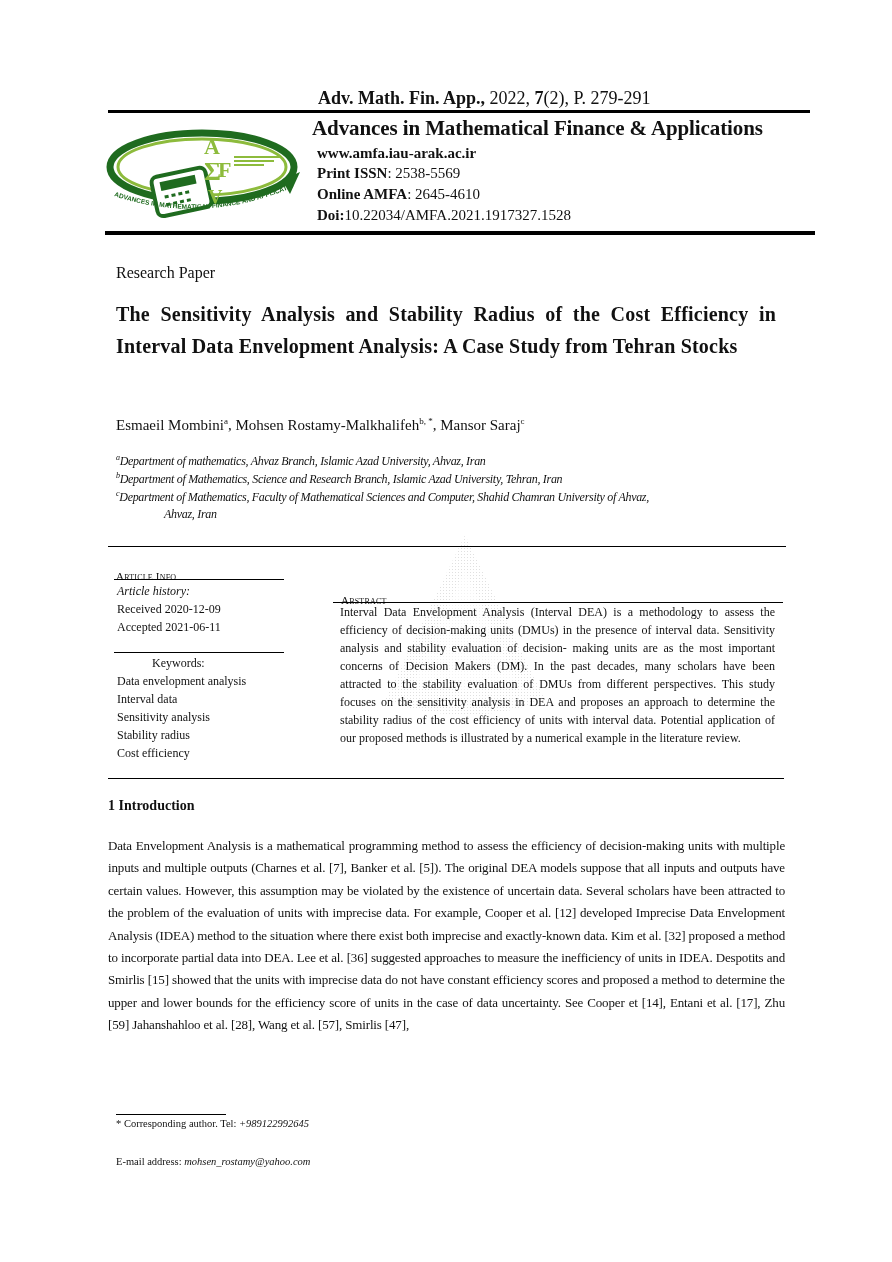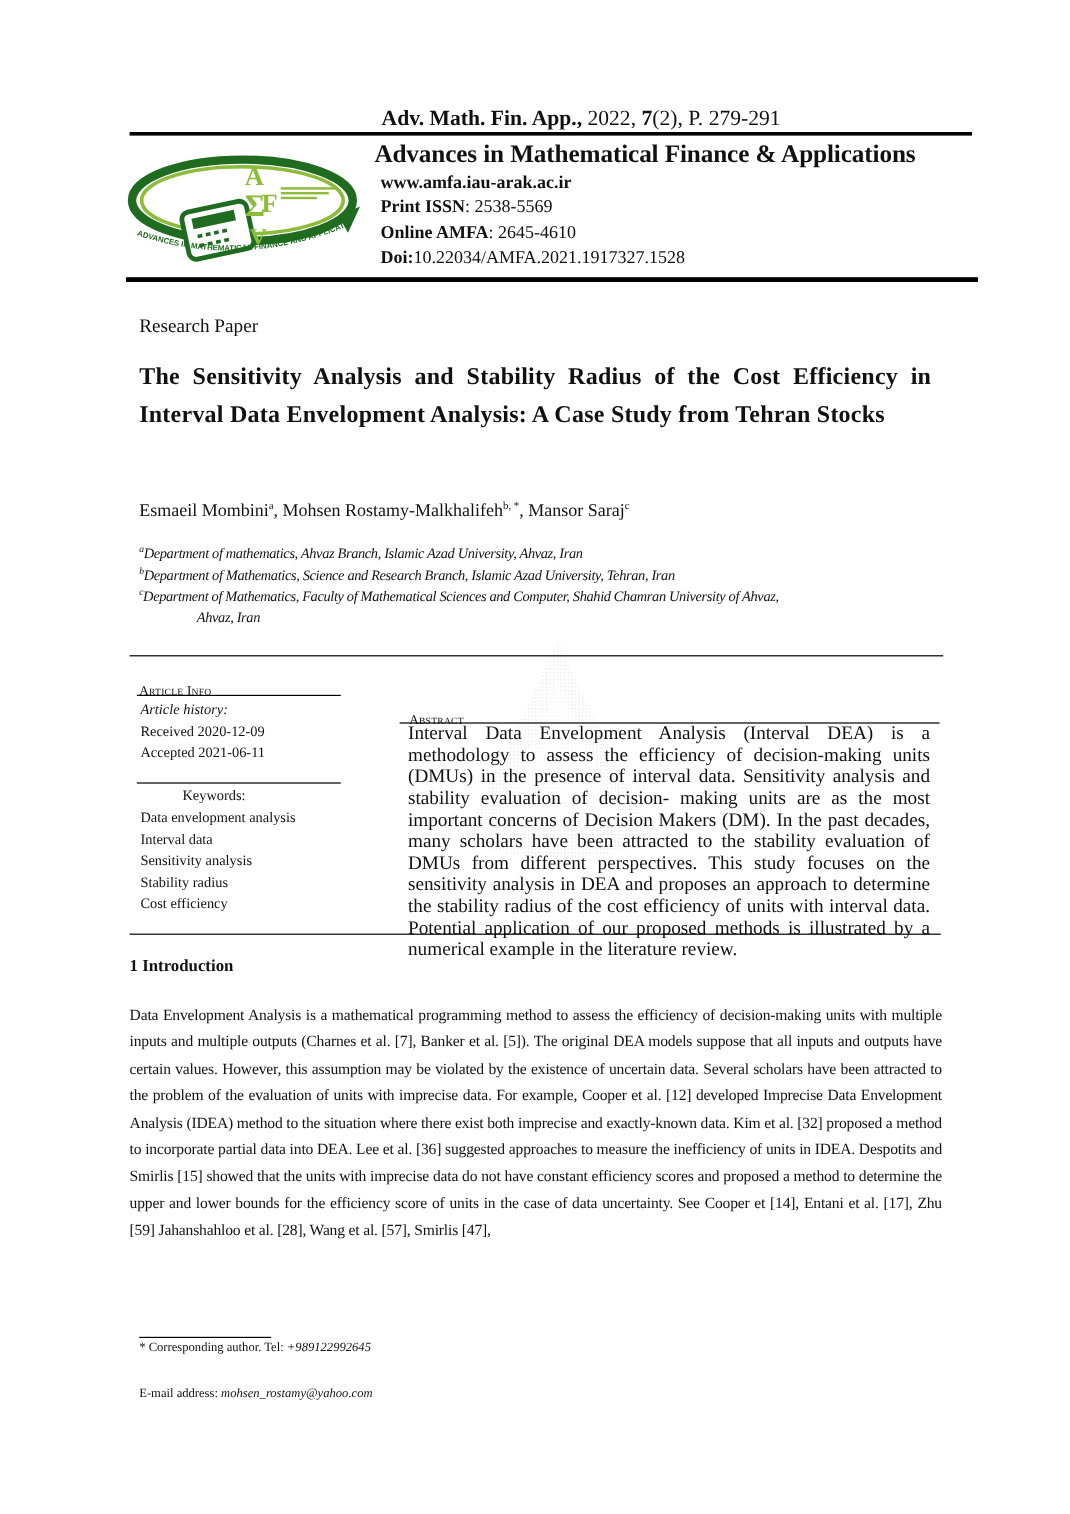--- a/index.html
+++ b/index.html
@@ -29,21 +29,21 @@
     .rule-info-bottom { left: 108px; top: 778px; width: 676px; height: 1px; background: #000; }
     .sc-head { font-size: 11px; letter-spacing: 0.2px; font-variant: small-caps; }
     .ai-head { left: 116px; top: 570px; }
     .ai-rule1 { left: 114px; top: 579px; width: 170px; height: 1px; background: #000; }
     .ai-history { left: 117px; top: 584px; font-size: 12px; font-style: italic; }
     .ai-line { left: 117px; font-size: 12px; white-space: nowrap; }
     .ai-rule2 { left: 114px; top: 652px; width: 170px; height: 1px; background: #000; }
     .abs-head { left: 341px; top: 566px; margin-top: 28px; }
     .abs-rule { left: 333px; top: 602px; width: 450px; height: 1px; background: #000; }
     .abs-text {
-      left: 340px; top: 603px; width: 435px; font-size: 16px; line-height: 18px; text-align: justify;
+      left: 340px; top: 603px; width: 435px; font-size: 12px; line-height: 18px; text-align: justify;
     }
     .watermark { left: 380px; top: 530px; width: 170px; height: 200px; opacity: 0.22; }
     .sec-head { left: 108px; top: 798px; font-size: 14px; font-weight: bold; }
     .intro {
       left: 108px; top: 835px; width: 677px; font-size: 13px; line-height: 22.4px; text-align: justify;
       letter-spacing: -0.15px;
     }
     .fn-rule { left: 116px; top: 1114px; width: 110px; height: 1px; background: #000; }
     .fn { left: 116px; font-size: 10.5px; white-space: nowrap; }
     .fn i { font-style: italic; }

